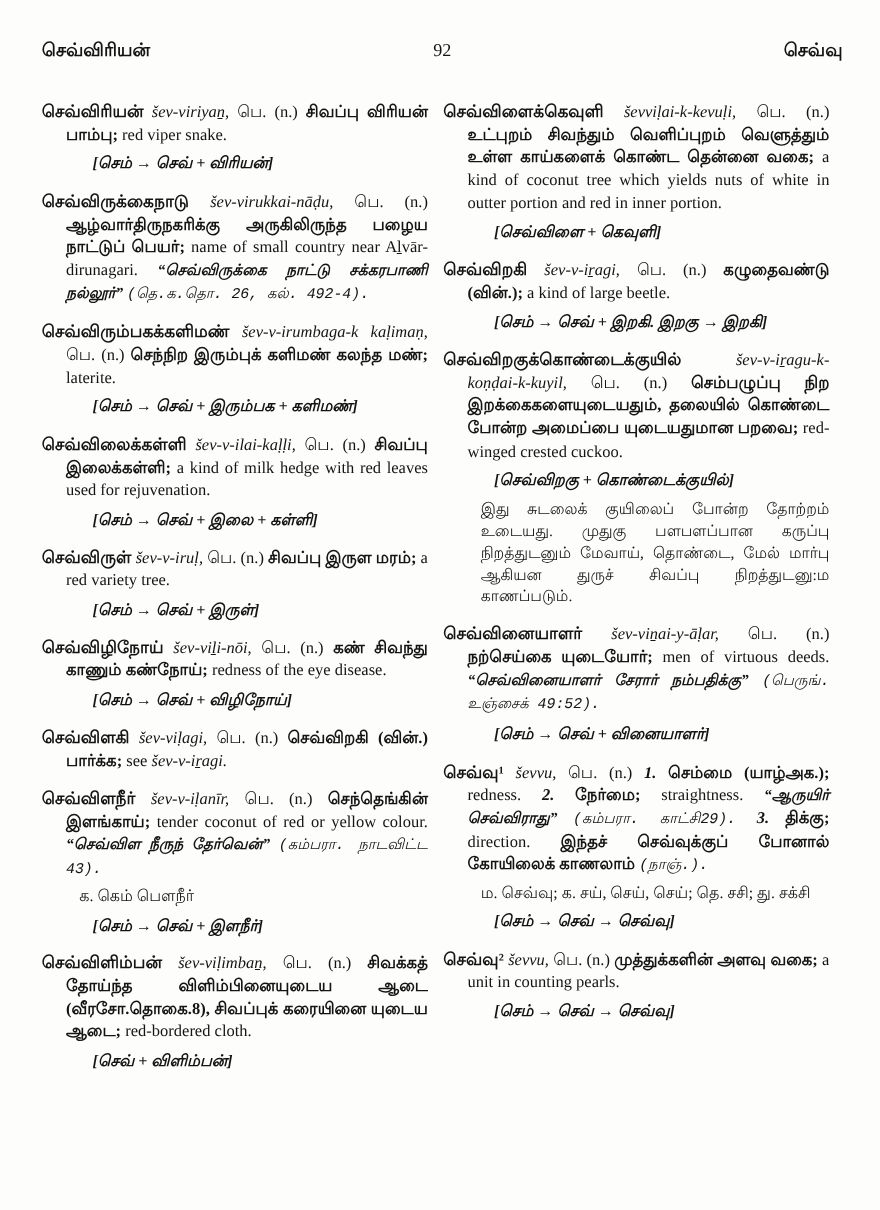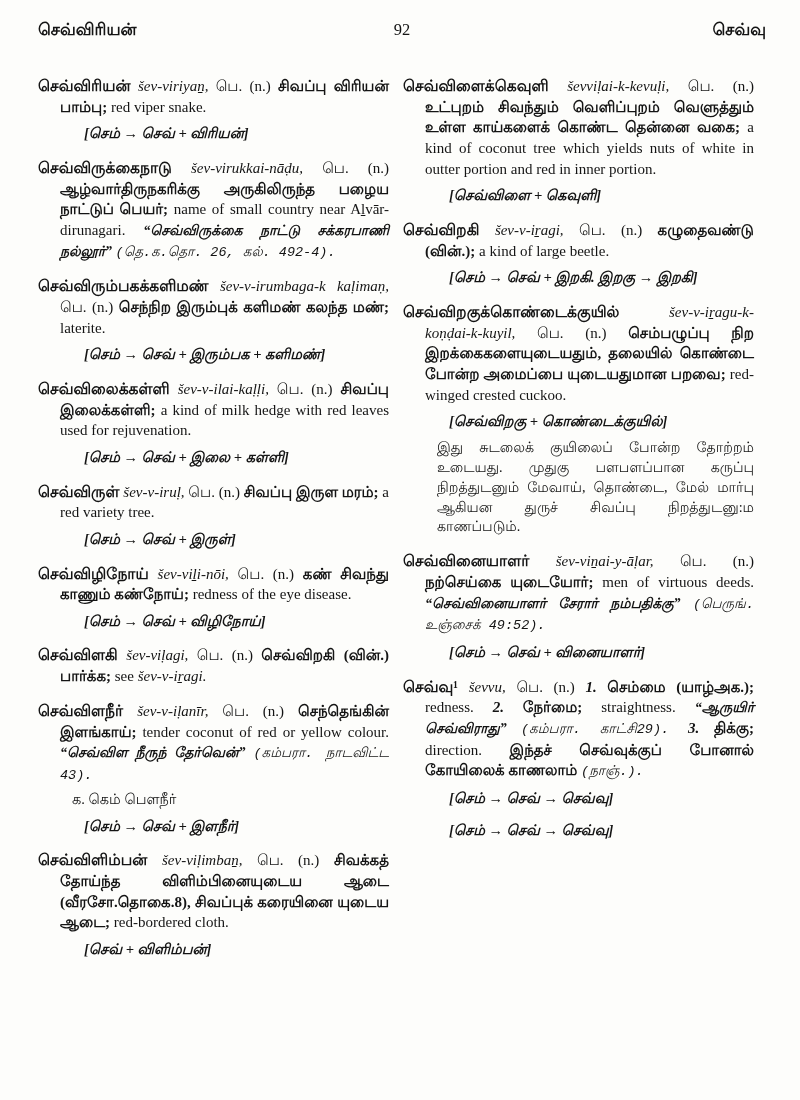--- a/index.html
+++ b/index.html
@@ -1,20 +1,20 @@
 <!DOCTYPE html>
 <html><head>
 <meta charset="utf-8">
 <style>
   html,body{margin:0;padding:0;background:#e8e8e4;}
   .page{
     width:800px;height:1100px;box-sizing:border-box;
     background:#fdfdfb;color:#141414;
     font-family:"Liberation Serif","DejaVu Serif",serif;
-    padding:14px 34px 18px 38px;overflow:hidden;
+    padding:30px 34px 18px 38px;overflow:hidden;
   }
   .page-header{
     display:grid;grid-template-columns:1fr auto 1fr;
     font-size:16.5px;margin:6px 0 34px 0;
   }
   .hdr-left{font-weight:700;text-align:left;}
   .hdr-page{font-weight:400;text-align:center;}
   .hdr-right{font-weight:700;text-align:right;}
   .columns{display:flex;gap:14px;}
   .col{width:351px;flex:0 0 351px;}
@@ -103,20 +103,22 @@
           <div class="para"><span class="seg-hw">செவ்விறகுக்கொண்டைக்குயில் </span><span class="seg-tr">šev-v-iṟagu-k-koṇḍai-k-kuyil, </span><span class="seg-pos">பெ. (n.) </span><span class="seg-ta">செம்பழுப்பு நிற இறக்கைகளையுடையதும், தலையில் கொண்டை போன்ற அமைப்பை யுடையதுமான பறவை; </span><span class="seg-en">red-winged crested cuckoo.</span></div>
           <div class="etym">[செவ்விறகு + கொண்டைக்குயில்]</div>
           <div class="desc">இது சுடலைக் குயிலைப் போன்ற தோற்றம் உடையது. முதுகு பளபளப்பான கருப்பு நிறத்துடனும் மேவாய், தொண்டை, மேல் மார்பு ஆகியன துருச் சிவப்பு நிறத்துடனு:ம காணப்படும்.</div>
         </article>
         <article class="entry">
           <div class="para"><span class="seg-hw">செவ்வினையாளர் </span><span class="seg-tr">šev-viṉai-y-āḷar, </span><span class="seg-pos">பெ. (n.) </span><span class="seg-ta">நற்செய்கை யுடையோர்; </span><span class="seg-en">men of virtuous deeds. </span><span class="seg-qt">“செவ்வினையாளர் சேரார் நம்பதிக்கு” </span><span class="seg-ci">(பெருங். உஞ்சைக் 49:52).</span></div>
           <div class="etym">[செம் → செவ் + வினையாளர்]</div>
         </article>
         <article class="entry">
           <div class="para"><span class="seg-hw">செவ்வு¹ </span><span class="seg-tr">ševvu, </span><span class="seg-pos">பெ. (n.) </span><span class="seg-num">1. </span><span class="seg-ta">செம்மை (யாழ்அக.); </span><span class="seg-en">redness. </span><span class="seg-num">2. </span><span class="seg-ta">நேர்மை; </span><span class="seg-en">straightness. </span><span class="seg-qt">“ஆருயிர் செவ்விராது” </span><span class="seg-ci">(கம்பரா. காட்சி29). </span><span class="seg-num">3. </span><span class="seg-ta">திக்கு; </span><span class="seg-en">direction. </span><span class="seg-ta">இந்தச் செவ்வுக்குப் போனால் கோயிலைக் காணலாம் </span><span class="seg-ci">(நாஞ்.).</span></div>
+          <div class="note">ம. செவ்வு; க. சய், செய், செய்; தெ. சசி; து. சக்சி</div>
           <div class="etym">[செம் → செவ் → செவ்வு]</div>
         </article>
         <article class="entry">
+          <div class="para"><span class="seg-hw">செவ்வு² </span><span class="seg-tr">ševvu, </span><span class="seg-pos">பெ. (n.) </span><span class="seg-ta">முத்துக்களின் அளவு வகை; </span><span class="seg-en">a unit in counting pearls.</span></div>
           <div class="etym">[செம் → செவ் → செவ்வு]</div>
         </article>
       </div>
   </div>
 </div>
 
 </body></html>

